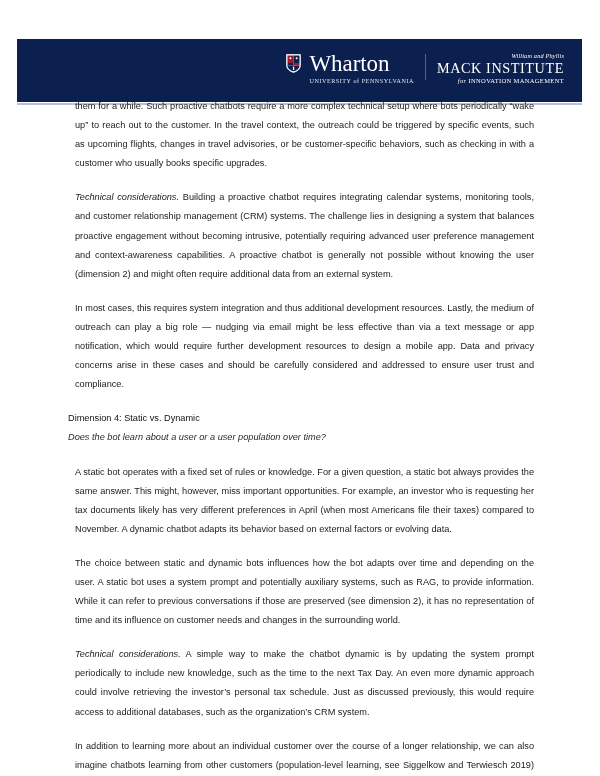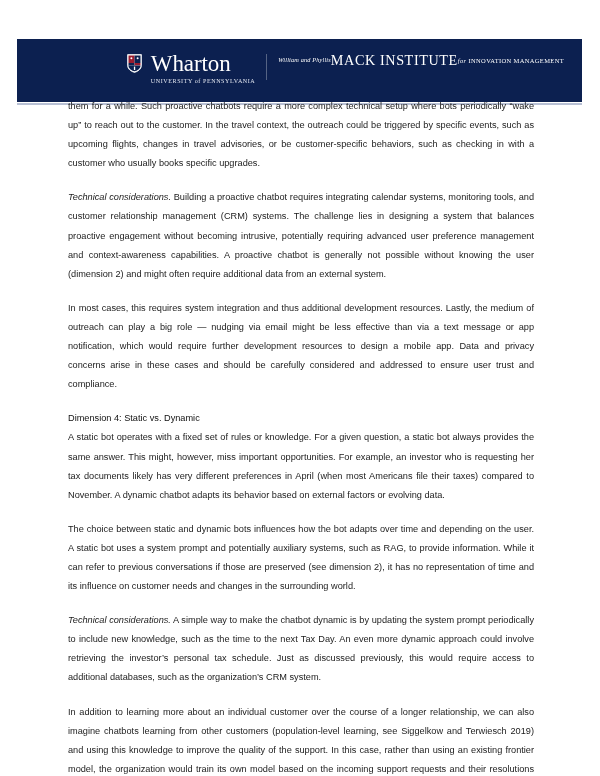--- a/index.html
+++ b/index.html
@@ -77,22 +77,22 @@
 
   .divider-rule {
     width: 1px;
     align-self: stretch;
     background: rgba(255,255,255,0.30);
     margin: 2px 2px 4px 2px;
   }
 
   .mack-block {
     display: flex;
-    flex-direction: row;
-    align-items: center;
+    flex-direction: column;
+    align-items: flex-end;
     line-height: 1;
     padding-top: 1px;
   }
   .mack-eyebrow {
     color: #ffffff;
     font-family: "Liberation Serif", serif;
     font-style: italic;
     font-size: 6.3px;
     letter-spacing: 0.15px;
     white-space: nowrap;
@@ -125,21 +125,21 @@
     top: 97px;
     width: 466px;
   }
 
   .para {
     font-size: 9.2px;
     line-height: 19.1px;
     color: #1b1b1b;
     text-align: justify;
     text-justify: inter-word;
-    margin: 0 0 15px 0;
+    margin: 0 0 15px 7px;
   }
   .para:last-child { margin-bottom: 0; }
 
   .lead-emph {
     font-weight: normal;
     font-style: italic;
   }
 
   .section-heading {
     font-size: 9.2px;
@@ -196,20 +196,21 @@
 <div id="document-body">
 
   <p class="para"><span>them for a while. Such proactive chatbots require a more complex technical setup where bots periodically “wake up” to reach out to the customer. In the travel context, the outreach could be triggered by specific events, such as upcoming flights, changes in travel advisories, or be customer-specific behaviors, such as checking in with a customer who usually books specific upgrades.</span></p>
 
   <p class="para"><span class="lead-emph">Technical considerations.</span><span> Building a proactive chatbot requires integrating calendar systems, monitoring tools, and customer relationship management (CRM) systems. The challenge lies in designing a system that balances proactive engagement without becoming intrusive, potentially requiring advanced user preference management and context-awareness capabilities. A proactive chatbot is generally not possible without knowing the user (dimension 2) and might often require additional data from an external system.</span></p>
 
   <p class="para"><span>In most cases, this requires system integration and thus additional development resources. Lastly, the medium of outreach can play a big role — nudging via email might be less effective than via a text message or app notification, which would require further development resources to design a mobile app. Data and privacy concerns arise in these cases and should be carefully considered and addressed to ensure user trust and compliance.</span></p>
 
   <h2 class="section-heading">Dimension 4: Static vs. Dynamic</h2>
 
+  <p class="section-subtitle">Does the bot learn about a user or a user population over time?</p>
 
   <p class="para"><span>A static bot operates with a fixed set of rules or knowledge. For a given question, a static bot always provides the same answer. This might, however, miss important opportunities. For example, an investor who is requesting her tax documents likely has very different preferences in April (when most Americans file their taxes) compared to November. A dynamic chatbot adapts its behavior based on external factors or evolving data.</span></p>
 
   <p class="para"><span>The choice between static and dynamic bots influences how the bot adapts over time and depending on the user. A static bot uses a system prompt and potentially auxiliary systems, such as RAG, to provide information. While it can refer to previous conversations if those are preserved (see dimension 2), it has no representation of time and its influence on customer needs and changes in the surrounding world.</span></p>
 
   <p class="para"><span class="lead-emph">Technical considerations.</span><span> A simple way to make the chatbot dynamic is by updating the system prompt periodically to include new knowledge, such as the time to the next Tax Day. An even more dynamic approach could involve retrieving the investor’s personal tax schedule. Just as discussed previously, this would require access to additional databases, such as the organization’s CRM system.</span></p>
 
   <p class="para"><span>In addition to learning more about an individual customer over the course of a longer relationship, we can also imagine chatbots learning from other customers (population-level learning, see Siggelkow and Terwiesch 2019) and using this knowledge to improve the quality of the support. In this case, rather than using an existing frontier model, the organization would train its own model based on the incoming support requests and their resolutions (“we noticed that customers like you who faced similar problems benefited from doing xyz”).</span></p>
 
 </div>

